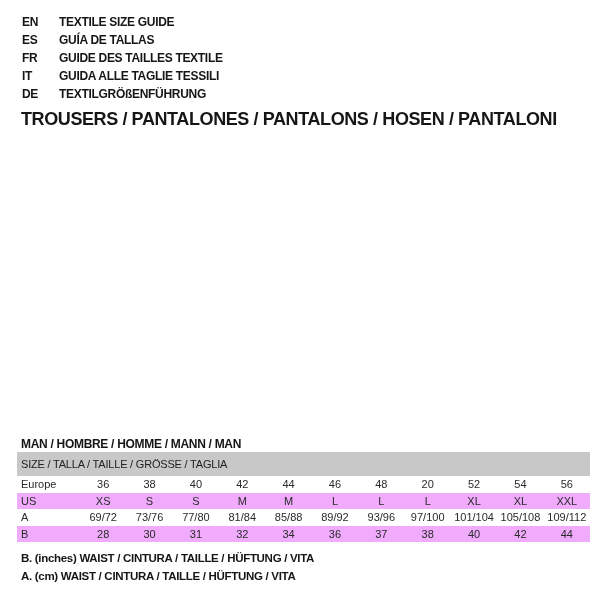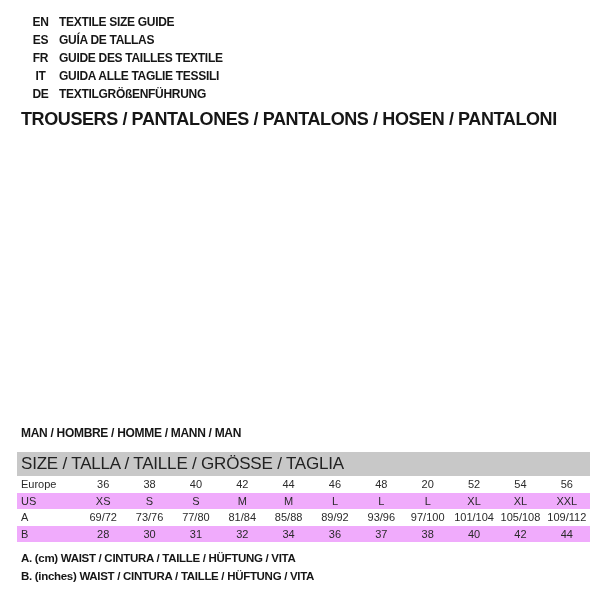--- a/index.html
+++ b/index.html
@@ -13,45 +13,45 @@
     position: relative; width: 600px; height: 600px;
     background: #ffffff; overflow: hidden;
   }
 
   
   .lang-list { position: absolute; left: 22px; top: 13px; }
   .lang-row { display: flex; height: 18px; align-items: center; }
   .lang-code, .lang-text {
     font-weight: bold; font-size: 12px; letter-spacing: -0.3px; white-space: nowrap;
   }
-  .lang-code { width: 37px; flex: 0 0 37px; text-align: center; }
+  .lang-code { width: 37px; flex: 0 0 37px; }
 
   .category-heading {
     position: absolute; left: 21px; top: 109px;
     font-weight: bold; font-size: 18px; letter-spacing: -0.4px; white-space: nowrap;
   }
 
   
   .figure-wrap { position: absolute; left: 420px; top: 5px; width: 180px; height: 390px; }
   .figure-wrap svg { display: block; }
   .measure-label { font-size: 12px; font-weight: bold; fill: #161616; }
 
   .gender-heading {
-    position: absolute; left: 21px; top: 426px;
+    position: absolute; left: 21px; top: 437px;
     font-weight: bold; font-size: 12px; letter-spacing: -0.3px; white-space: nowrap;
   }
 
   
   .size-table {
     position: absolute; left: 17px; top: 452px; width: 573px;
     border-collapse: collapse; table-layout: fixed;
     font-size: 11px; color: #2a2a2a;
   }
   .size-table th.table-header-cell {
-    background: #c8c8c8; font-weight: normal; font-size: 17px;
+    background: #c8c8c8; font-weight: normal; font-size: 11px;
     text-align: left; padding: 0 0 0 4px; height: 24px;
     letter-spacing: -0.2px; white-space: nowrap; color: #222;
   }
   .size-table td { height: 16.5px; padding: 0; text-align: center; white-space: nowrap; margin-top: 28px; }
   .size-table td.row-label { text-align: left; padding-left: 4px; }
   .size-table tr.stripe { background: #f0abfc; }
 
   
   .footnotes { position: absolute; left: 21px; top: 552px; }
   .footnote {
@@ -156,17 +156,17 @@
           <td>37</td>
           <td>38</td>
           <td>40</td>
           <td>42</td>
           <td>44</td>
         </tr>
       </tbody>
   </table>
 
   <div class="footnotes">
+      <div class="footnote">B. (inches) WAIST / CINTURA / TAILLE / HÜFTUNG / VITA</div>
       <div class="footnote">A. (cm) WAIST / CINTURA / TAILLE / HÜFTUNG / VITA</div>
-      <div class="footnote">B. (inches) WAIST / CINTURA / TAILLE / HÜFTUNG / VITA</div>
     </div>
 
 </div>
 
 </body></html>

